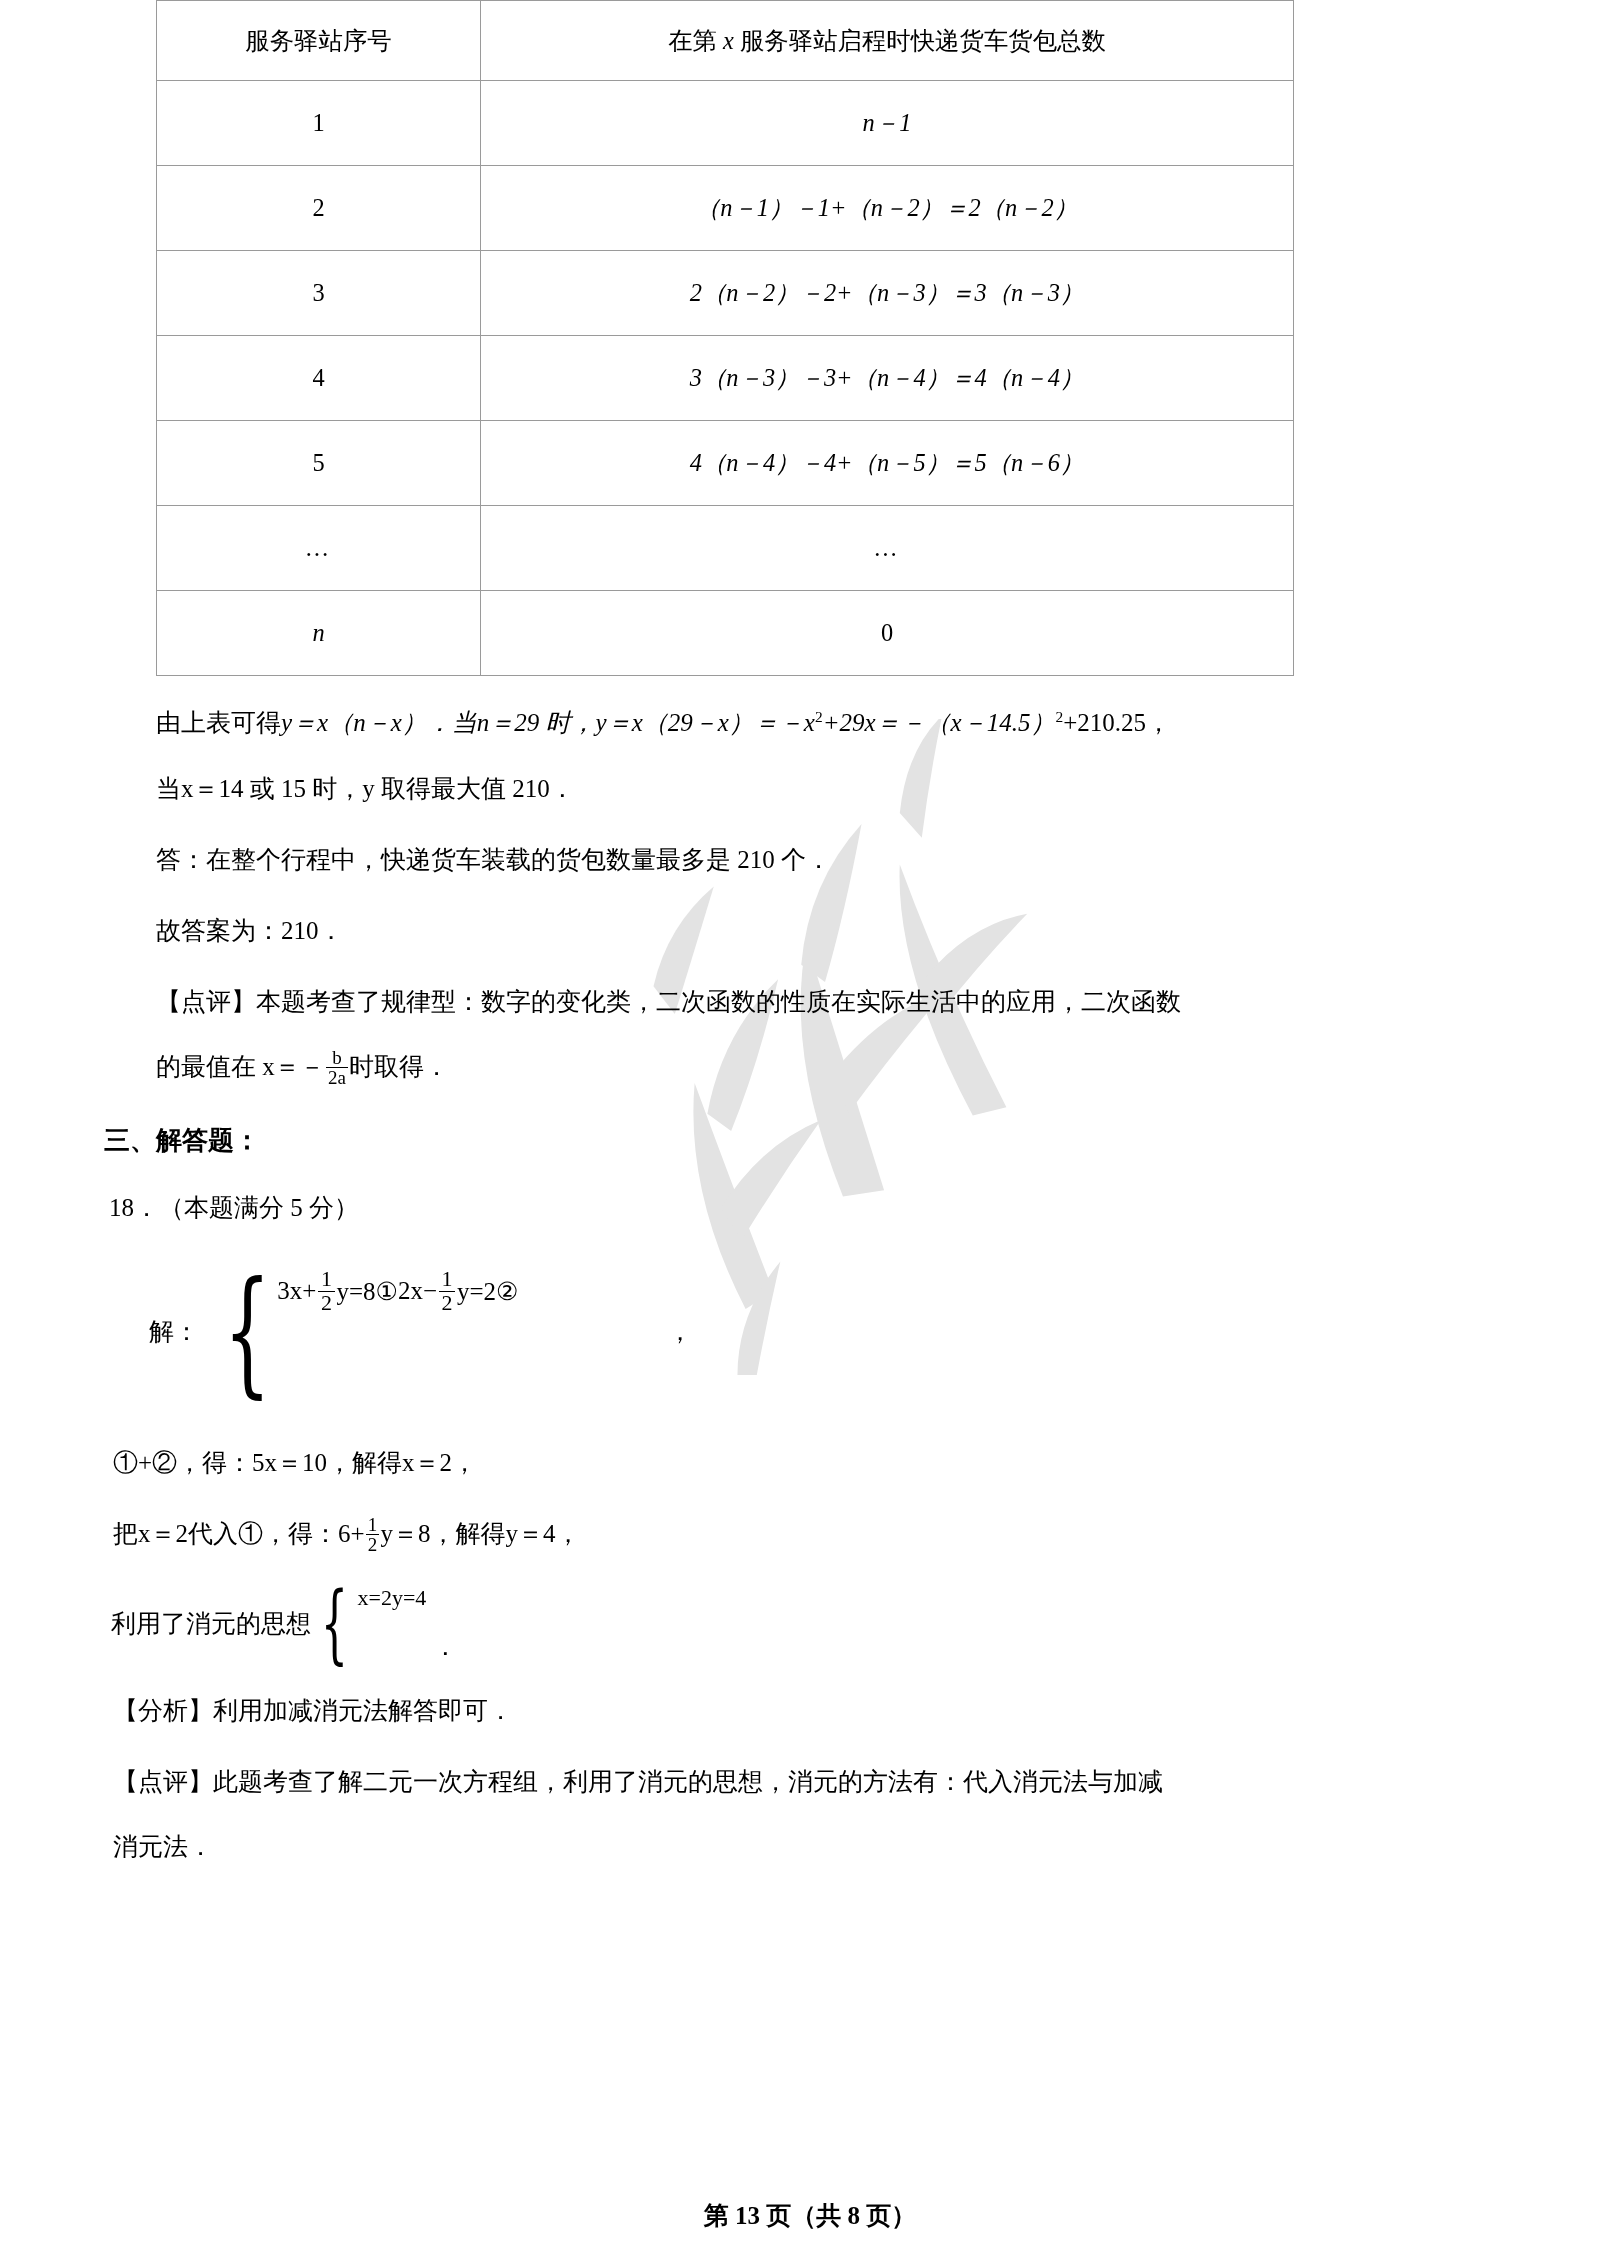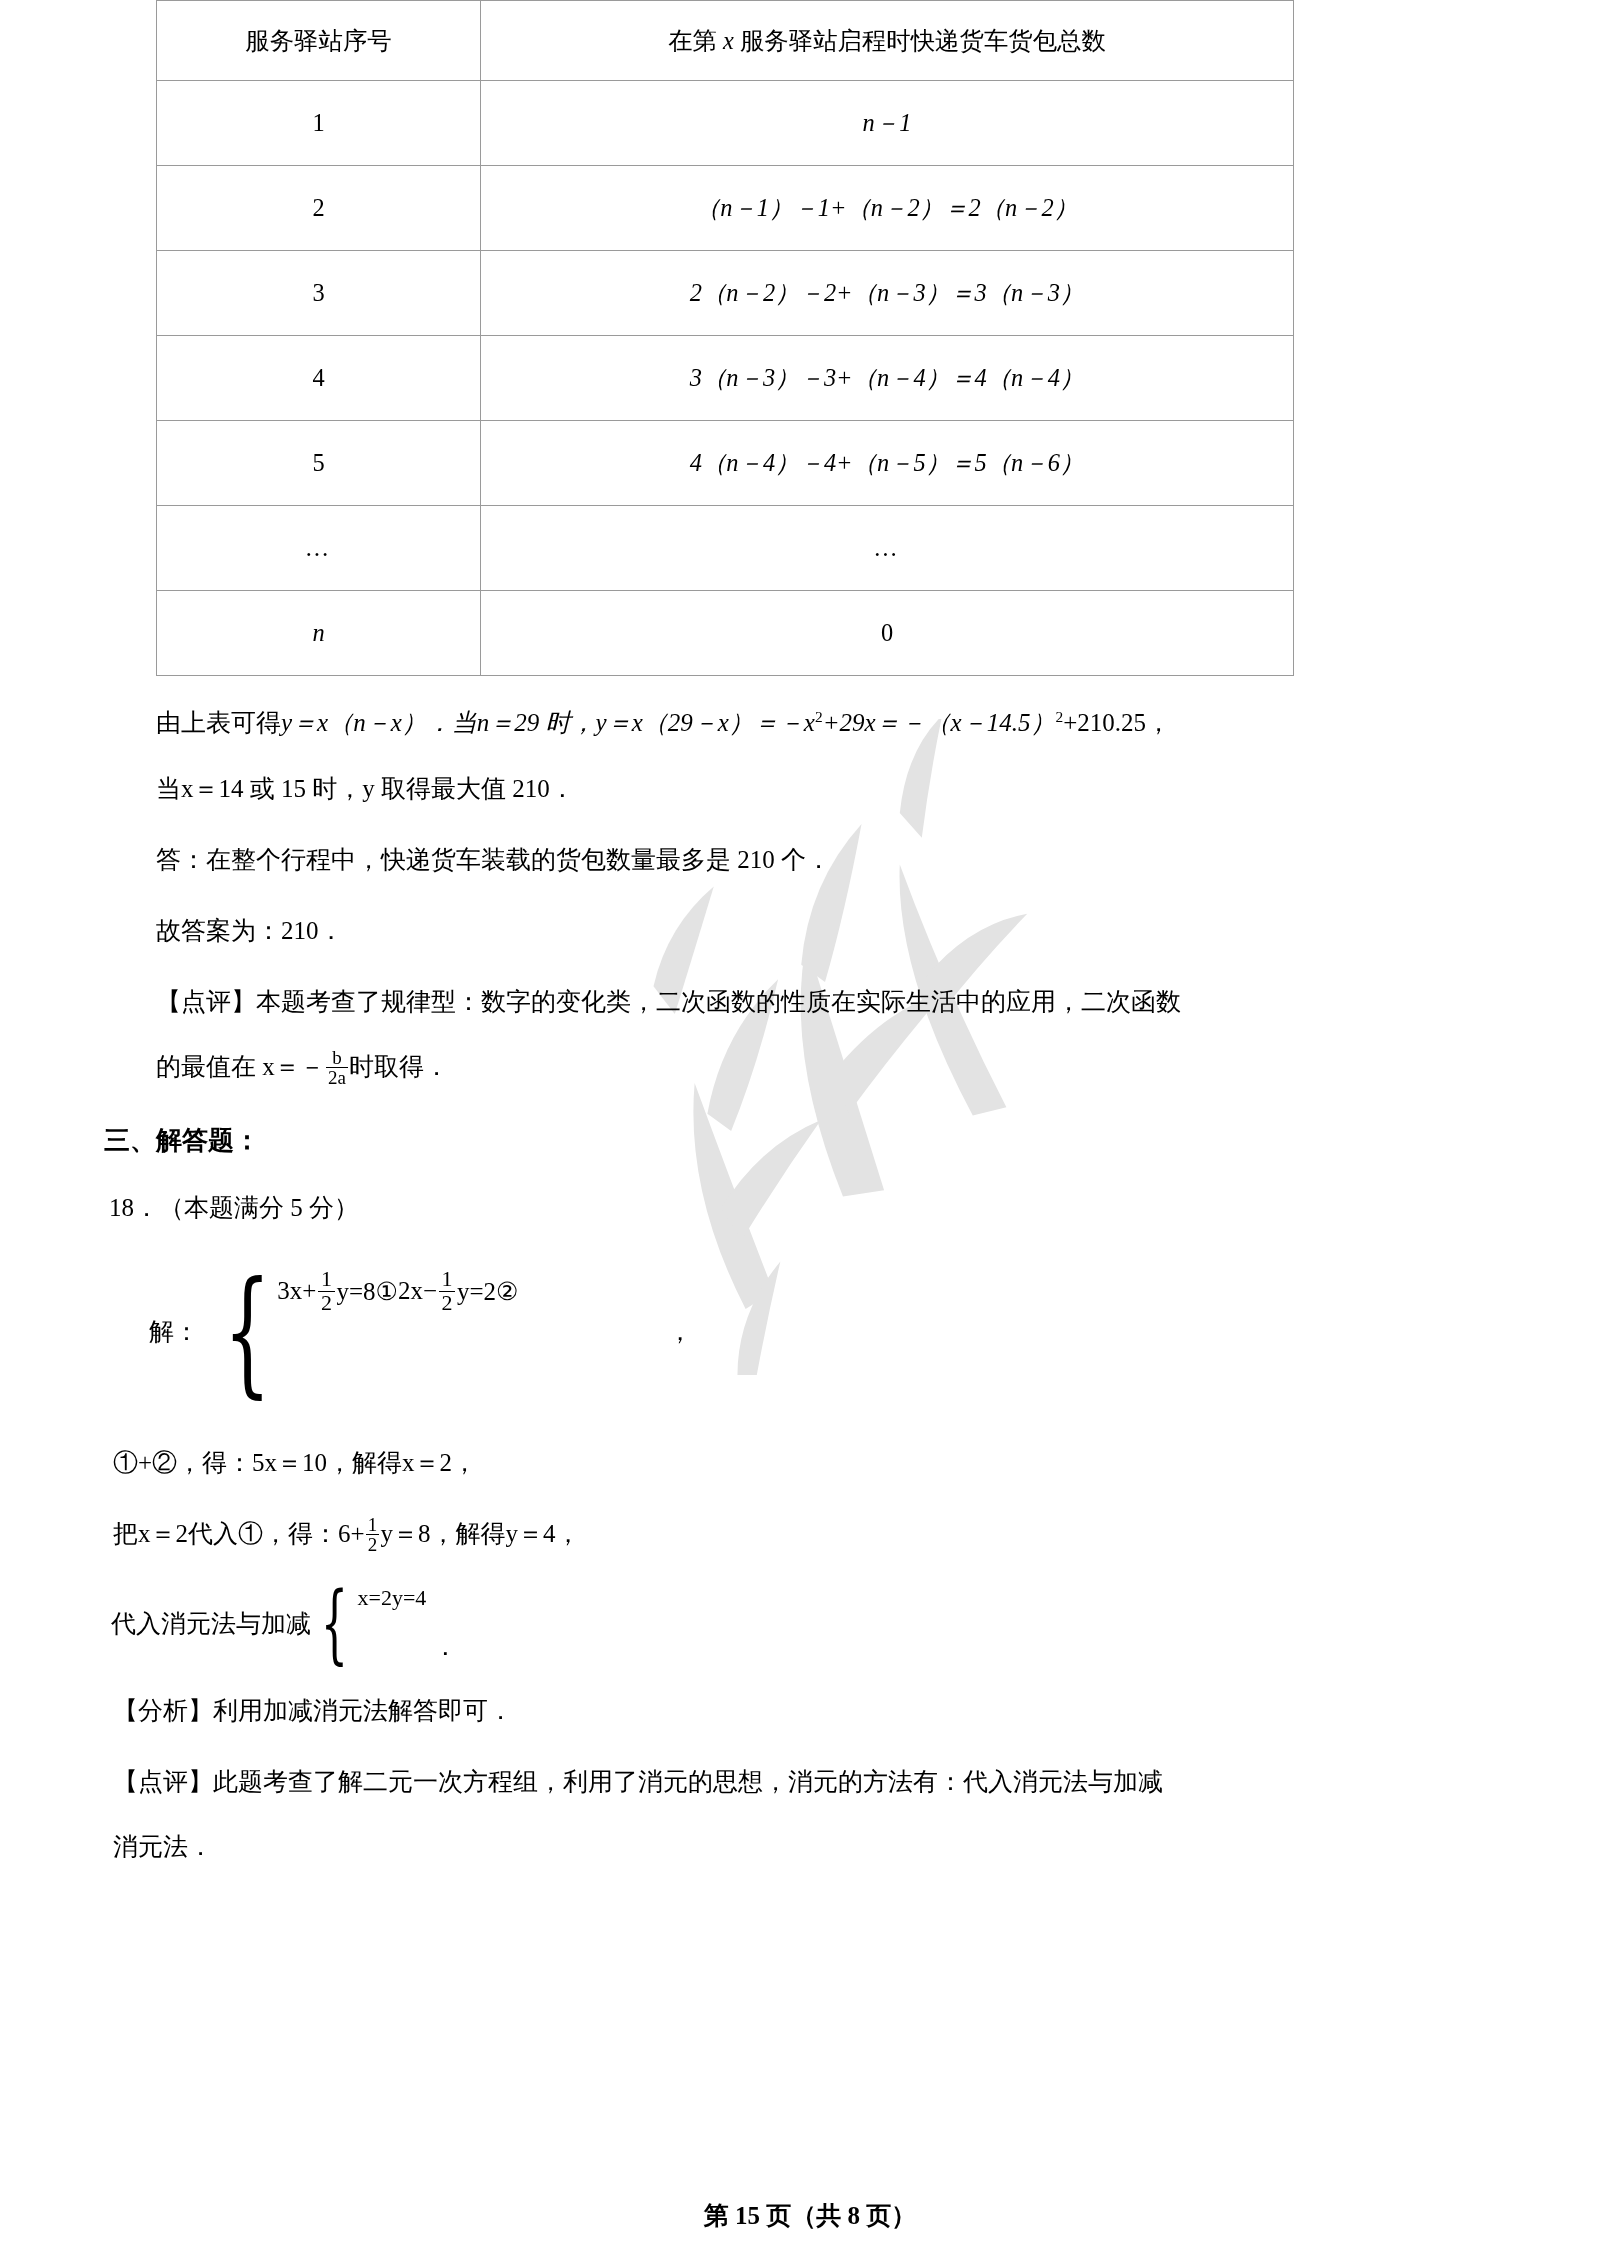--- a/index.html
+++ b/index.html
@@ -275,33 +275,33 @@
           </span>
       </span>
       <span class="sys-comma">，</span>
     </div>
 
     <p class="para noindent gap">①+②，得：5x＝10，解得x＝2，</p>
 
     <p class="para noindent gap"><span>把x＝2代入①，得：6+</span><span class="frac-sm"><span class="num">1</span><span class="den">2</span></span><span>y＝8，解得y＝4，</span></p>
 
     <div class="sol-block">
-      <span class="sol-text">代入消元法与加减</span>
+      <span class="sol-text">利用了消元的思想</span>
       <span class="brace-sm">{</span>
       <span class="sol-vals">
         <span>x=2</span>
         <span>y=4</span>
       </span>
       <span class="sol-dot">．</span>
     </div>
 
     <p class="para noindent gap-s">【分析】利用加减消元法解答即可．</p>
 
     <p class="para noindent gap">【点评】此题考查了解二元一次方程组，利用了消元的思想，消元的方法有：代入消元法与加减</p>
 
     <p class="para noindent gap-s">消元法．</p>
 
   </div>
 
-  <div class="footer">第 15 页（共 8 页）</div>
+  <div class="footer">第 13 页（共 8 页）</div>
 
 </div>
 
 
 </body></html>

